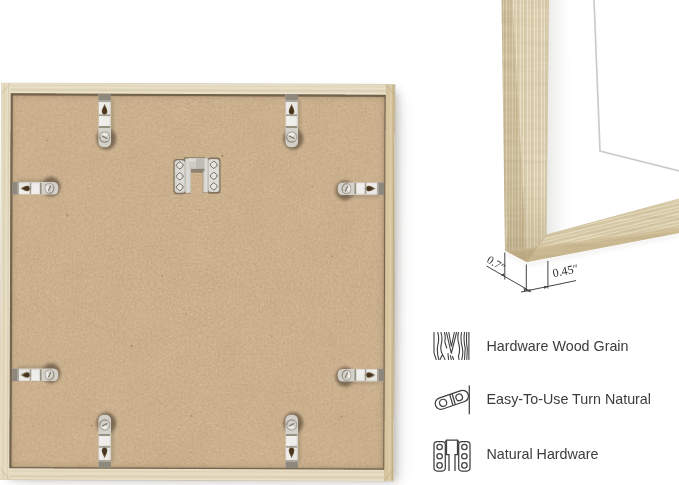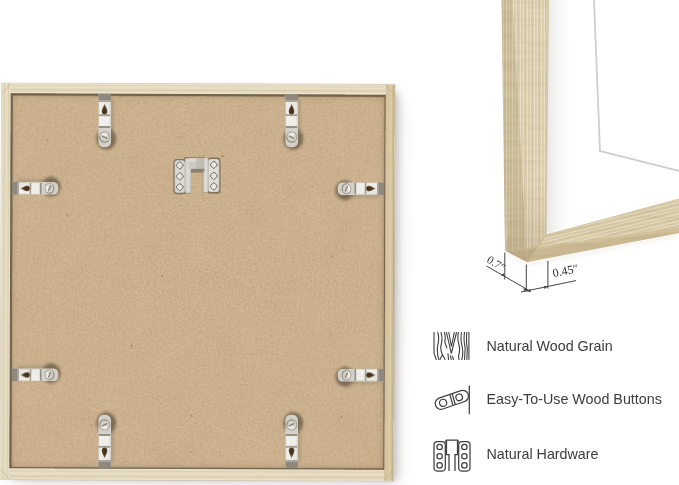--- a/index.html
+++ b/index.html
@@ -303,36 +303,36 @@
       <path d="M15.8 0.5 L18.4 14.5 L21.3 0.5"></path>
       <path d="M17.5 23.5 L18.2 27.5 M19.5 24.5 L20.5 27.5 M15 21.5 L15.5 27.5"></path>
       <path d="M25.5 0.5 Q24 6 25.8 12 Q27.5 18 25.5 24 L26 27.5"></path>
       <path d="M28.5 0.5 Q27.2 8 29.2 15 Q30.5 21 28.8 27.5"></path>
       <path d="M31.5 0.5 Q30.3 8 32.2 16 L31.5 27.5"></path>
       <path d="M33.8 0.5 Q33 9 34.3 17 L33.8 27.5"></path>
       <path d="M35.9 0.5 L35.9 27.5"></path>
     </g>
   </svg>
 
-  <div class="lbl" style="left:56.5px;top:37.7px;">Natural Wood Grain</div>
+  <div class="lbl" style="left:56.5px;top:37.7px;">Hardware Wood Grain</div>
 
   <svg class="abs" style="left:3px;top:84px;" width="40" height="31" viewBox="0 0 40 31">
     <g stroke="#3f3f3f" stroke-width="1.25" fill="none">
       <line x1="36.3" y1="1.4" x2="36.3" y2="30.2"></line>
       <g transform="rotate(-19 19 15.5)">
         <rect x="1.5" y="10" width="34.5" height="11.5" rx="5.7"></rect>
         <circle cx="9.5" cy="15.8" r="3.6"></circle>
         <circle cx="26.5" cy="15.8" r="3.3"></circle>
         <line x1="18.5" y1="10.2" x2="18" y2="21.3"></line>
         <line x1="21" y1="10.2" x2="20.5" y2="21.3"></line>
       </g>
     </g>
   </svg>
 
-  <div class="lbl" style="left:56.5px;top:90.8px;">Easy-To-Use Wood Buttons</div>
+  <div class="lbl" style="left:56.5px;top:90.8px;">Easy-To-Use Turn Natural</div>
 
   <svg class="abs" style="left:2.5px;top:139px;" width="38" height="33" viewBox="0 0 38 33">
     <g stroke="#3f3f3f" stroke-width="1.25" fill="none">
       <rect x="1" y="2.5" width="11.3" height="29.5" rx="3.2"></rect>
       <rect x="25.7" y="2.5" width="11.3" height="29.5" rx="3.2"></rect>
       <path d="M12.3 3.5 L13.3 1 L24.7 1 L25.7 3.5"></path>
       <path d="M13.5 1.2 L13.5 15.5 L16 15.5 L16 32 M24.5 1.2 L24.5 15.5 L22 15.5 L22 32"></path>
       <circle cx="6.6" cy="8" r="2.7"></circle>
           <circle cx="6.6" cy="17.2" r="2.7"></circle>
           <circle cx="6.6" cy="26.4" r="2.7"></circle>

